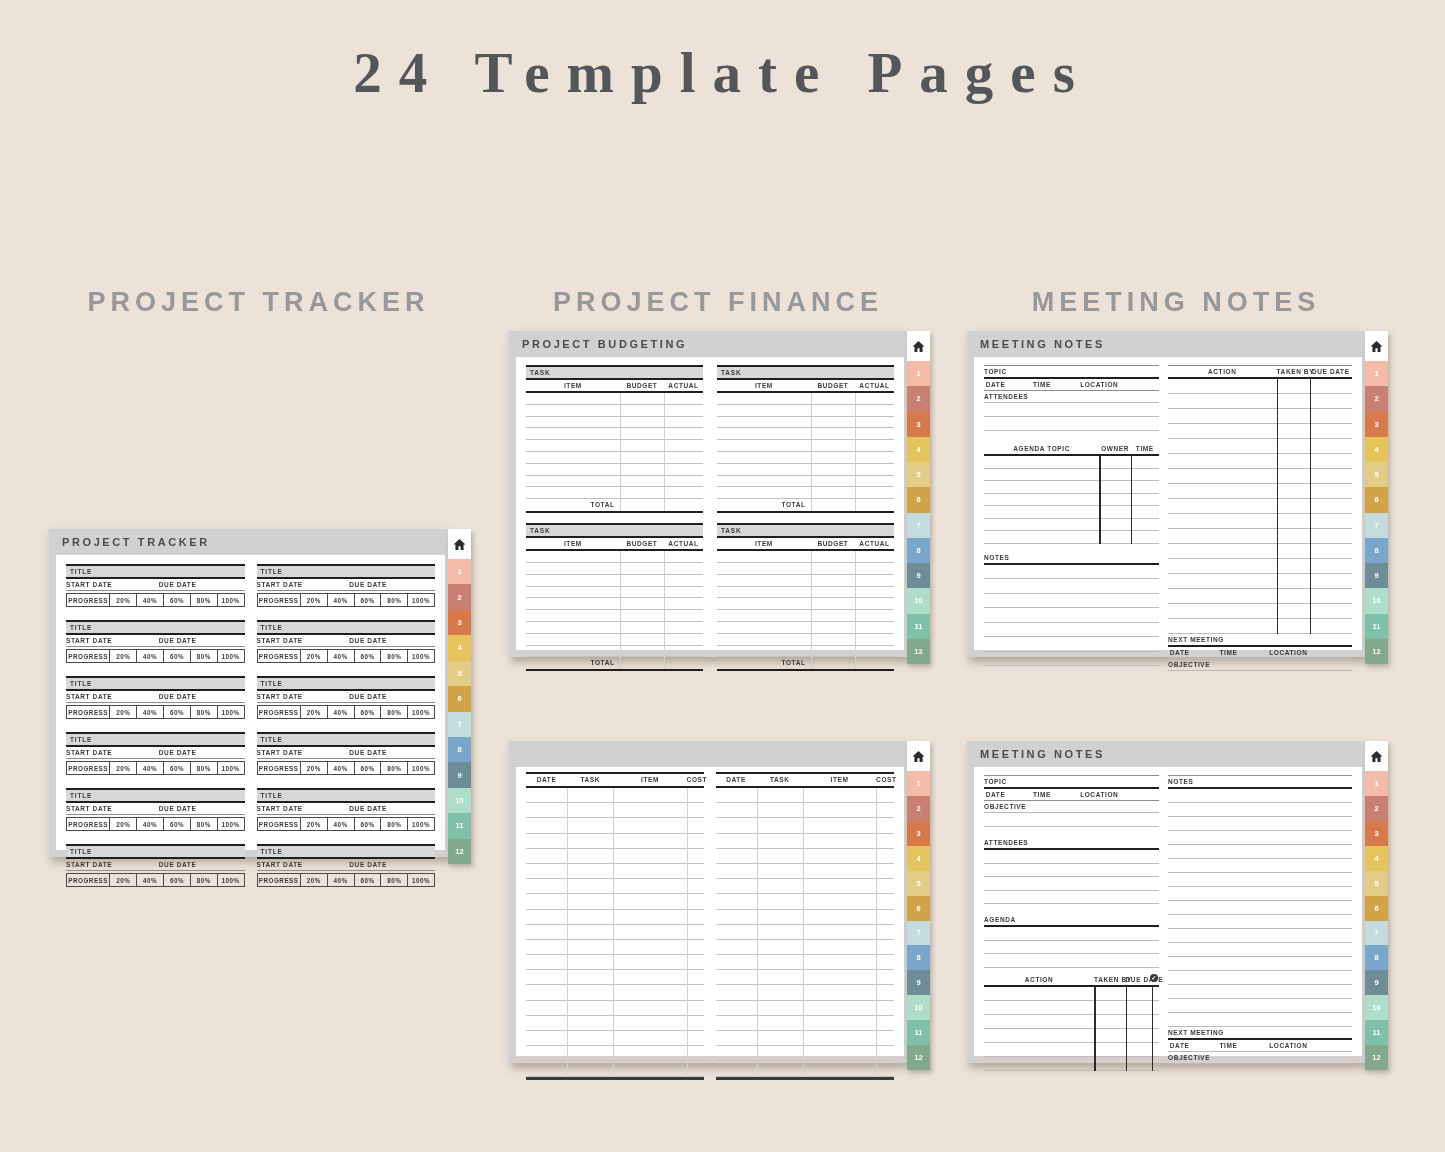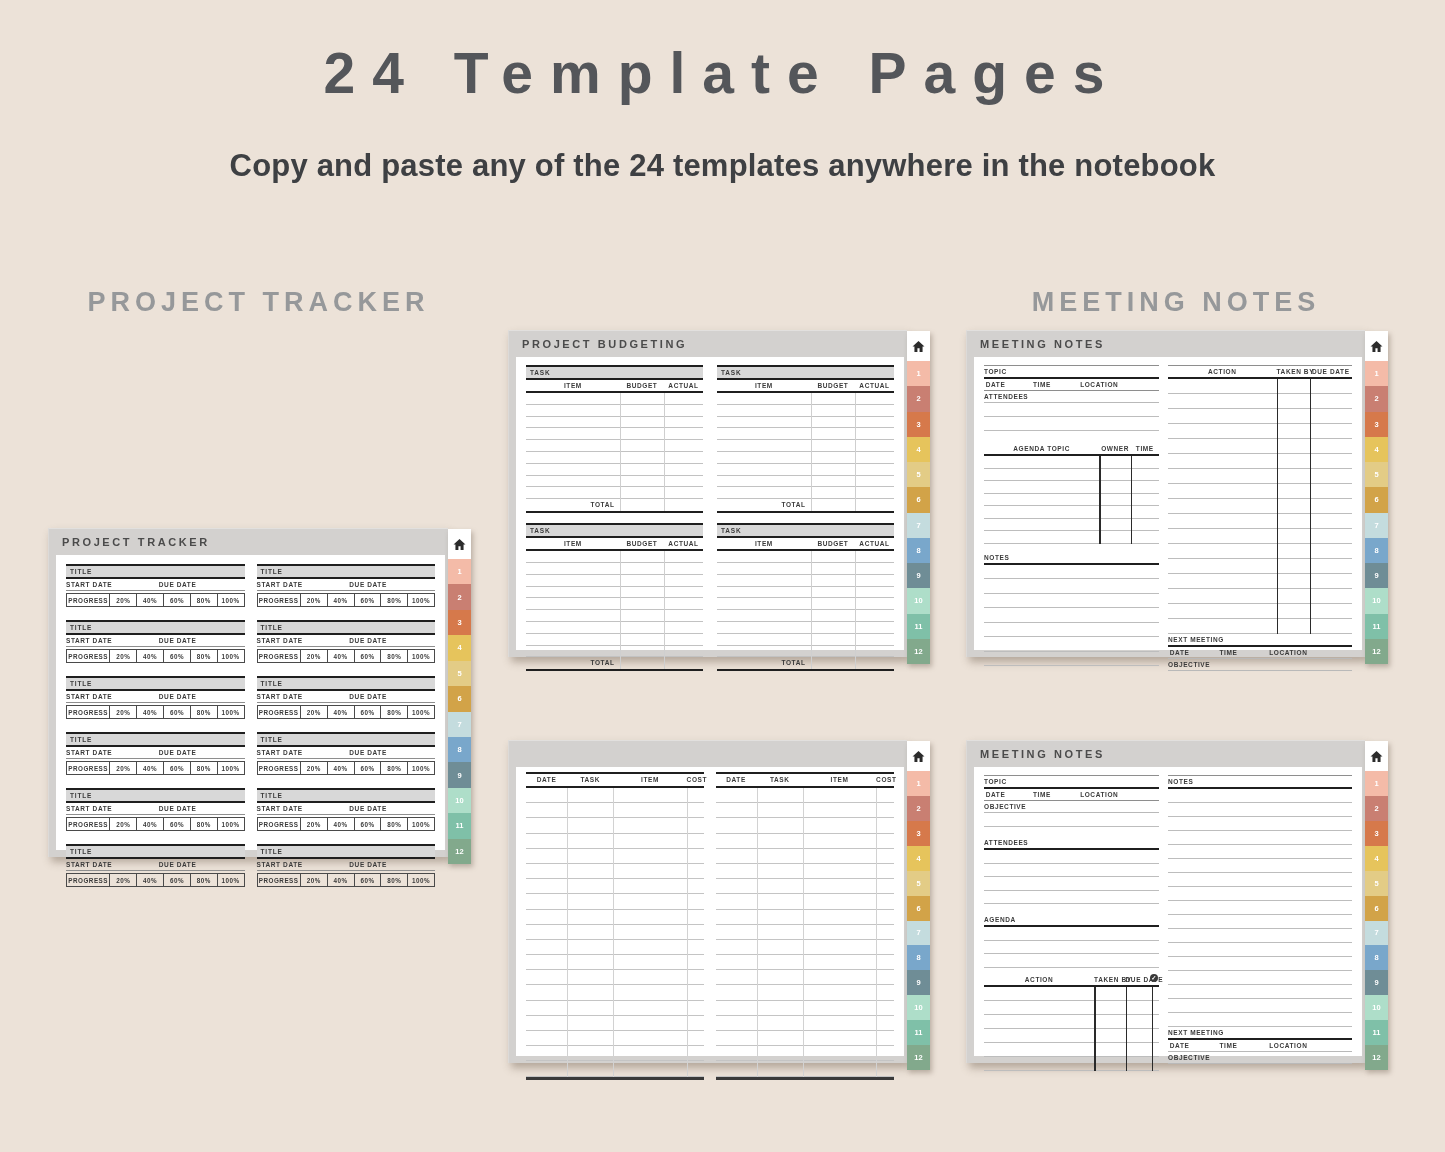--- a/index.html
+++ b/index.html
@@ -8,21 +8,21 @@
     background:#ECE2D8;
     font-family:"Liberation Sans", sans-serif;
     position:relative;overflow:hidden;
   }
   .canvas{position:absolute;inset:0;}
 
   
   .page-title{
     position:absolute;top:40px;left:0;width:100%;
     text-align:center;font-size:57px;font-weight:bold;
-    letter-spacing:17px;color:#54565A;
+    letter-spacing:17px;color:#54565A;font-family:Liberation Serif, serif;
   }
   .page-subtitle{
     position:absolute;top:148px;left:0;width:100%;
     text-align:center;font-size:31px;font-weight:bold;
     color:#3E4043;letter-spacing:0.2px;
   }
   .section-label{
     position:absolute;top:287px;
     text-align:center;font-size:27px;font-weight:bold;
     letter-spacing:5px;color:#96989A;white-space:nowrap;
@@ -127,23 +127,23 @@
   .exp-head span{position:absolute;top:0;text-align:center;}
   .exp-body{position:relative;border-bottom:3px solid #3A3A3A;}
   .exp-line{height:14.2px;border-bottom:1px solid #C4C4C4;}
   .exp-vline{position:absolute;top:0;bottom:0;width:1px;background:#D2D2D2;}
 </style>
 </head>
 <body>
 
 <div class="canvas">
   <div class="page-title">24 Template Pages</div>
-  <div class="page-subtitle">Copy and paste any of the 24 templates anywhere in the notebook</div>
 
   <div class="section-label" id="sec0">PROJECT TRACKER</div>
+  <div class="section-label" id="sec1">PROJECT FINANCE</div>
   <div class="section-label" id="sec2">MEETING NOTES</div>
 
   <div class="card" id="card-tracker" style="left:48px;top:528px;width:399px;height:328px;">
     <div class="card-header">PROJECT TRACKER</div>
     <div class="card-page">
       <div class="content trk-content" id="content-tracker">
           <div class="trk-grid">
             <div>
               <div class="bar">TITLE</div>
               <div class="trk-dates lbl mid-b"><span>START DATE</span><span class="due">DUE DATE</span></div>

